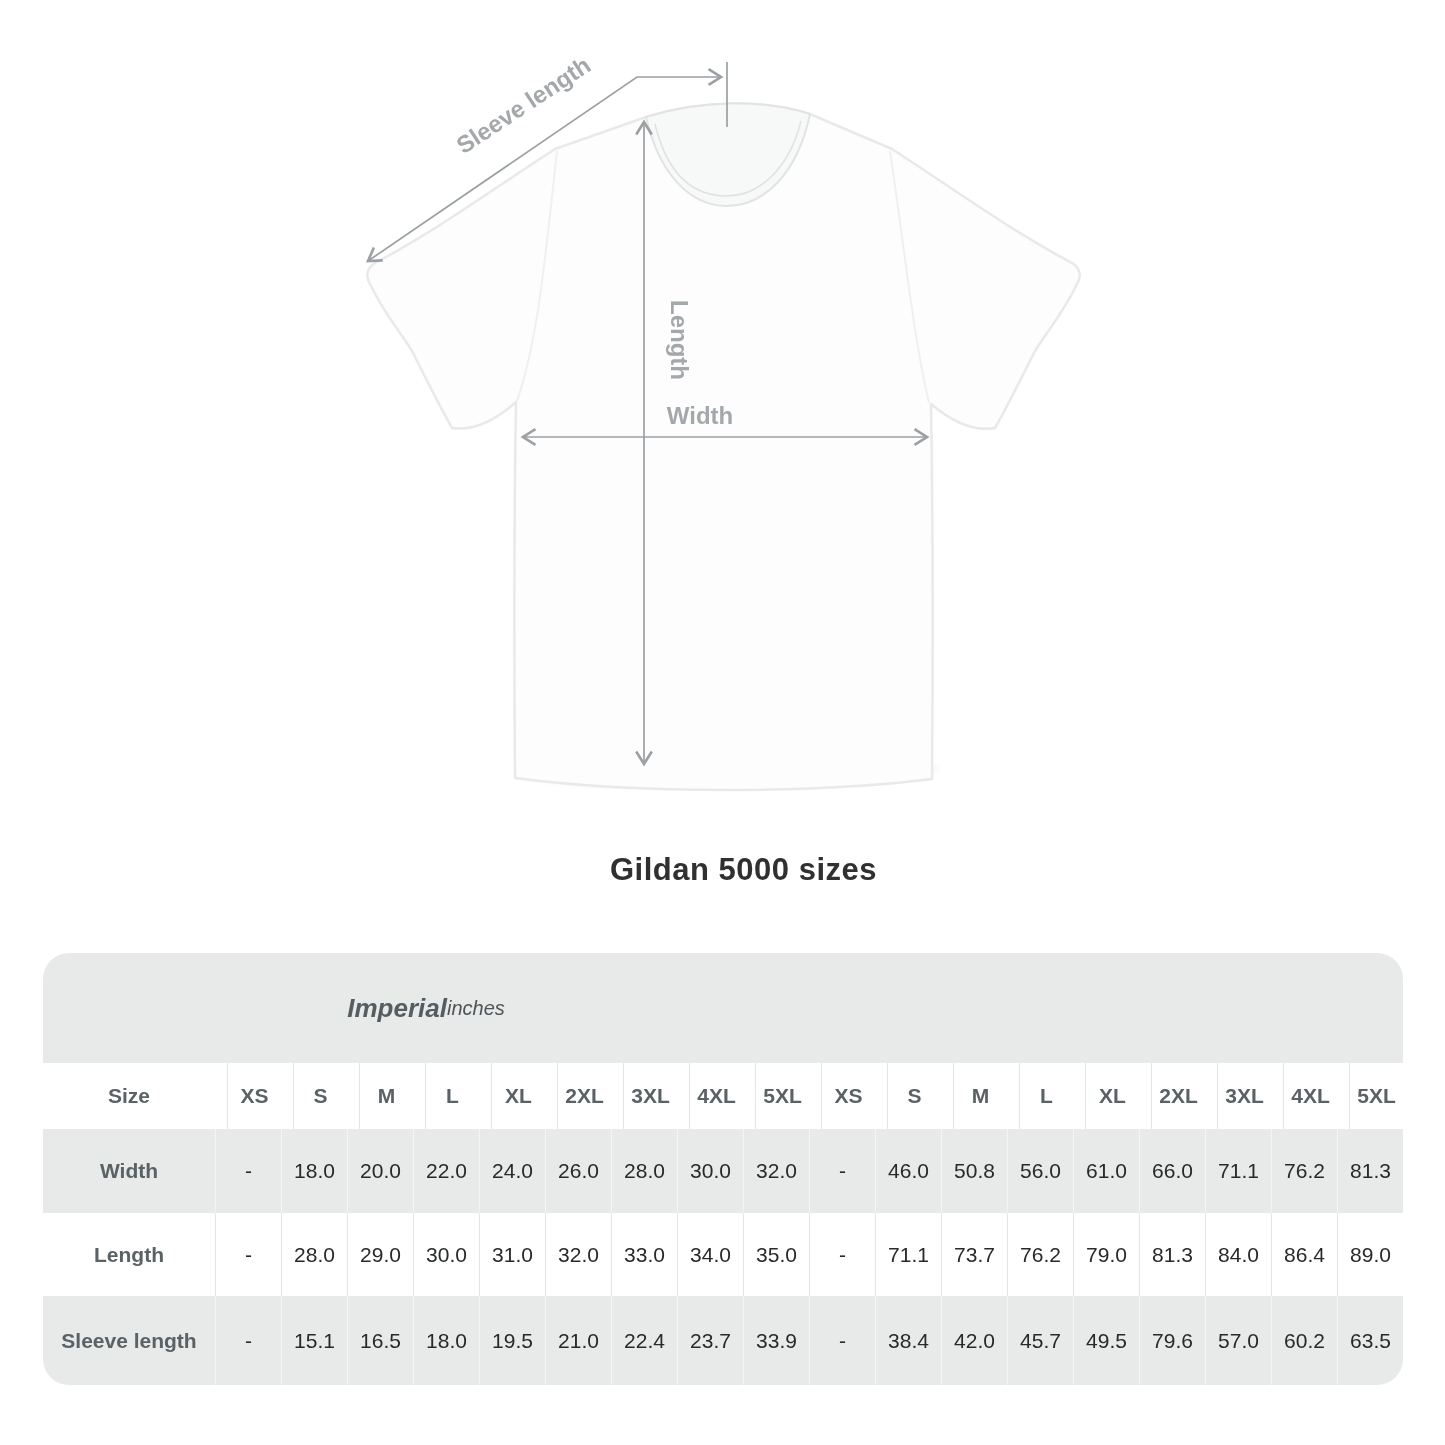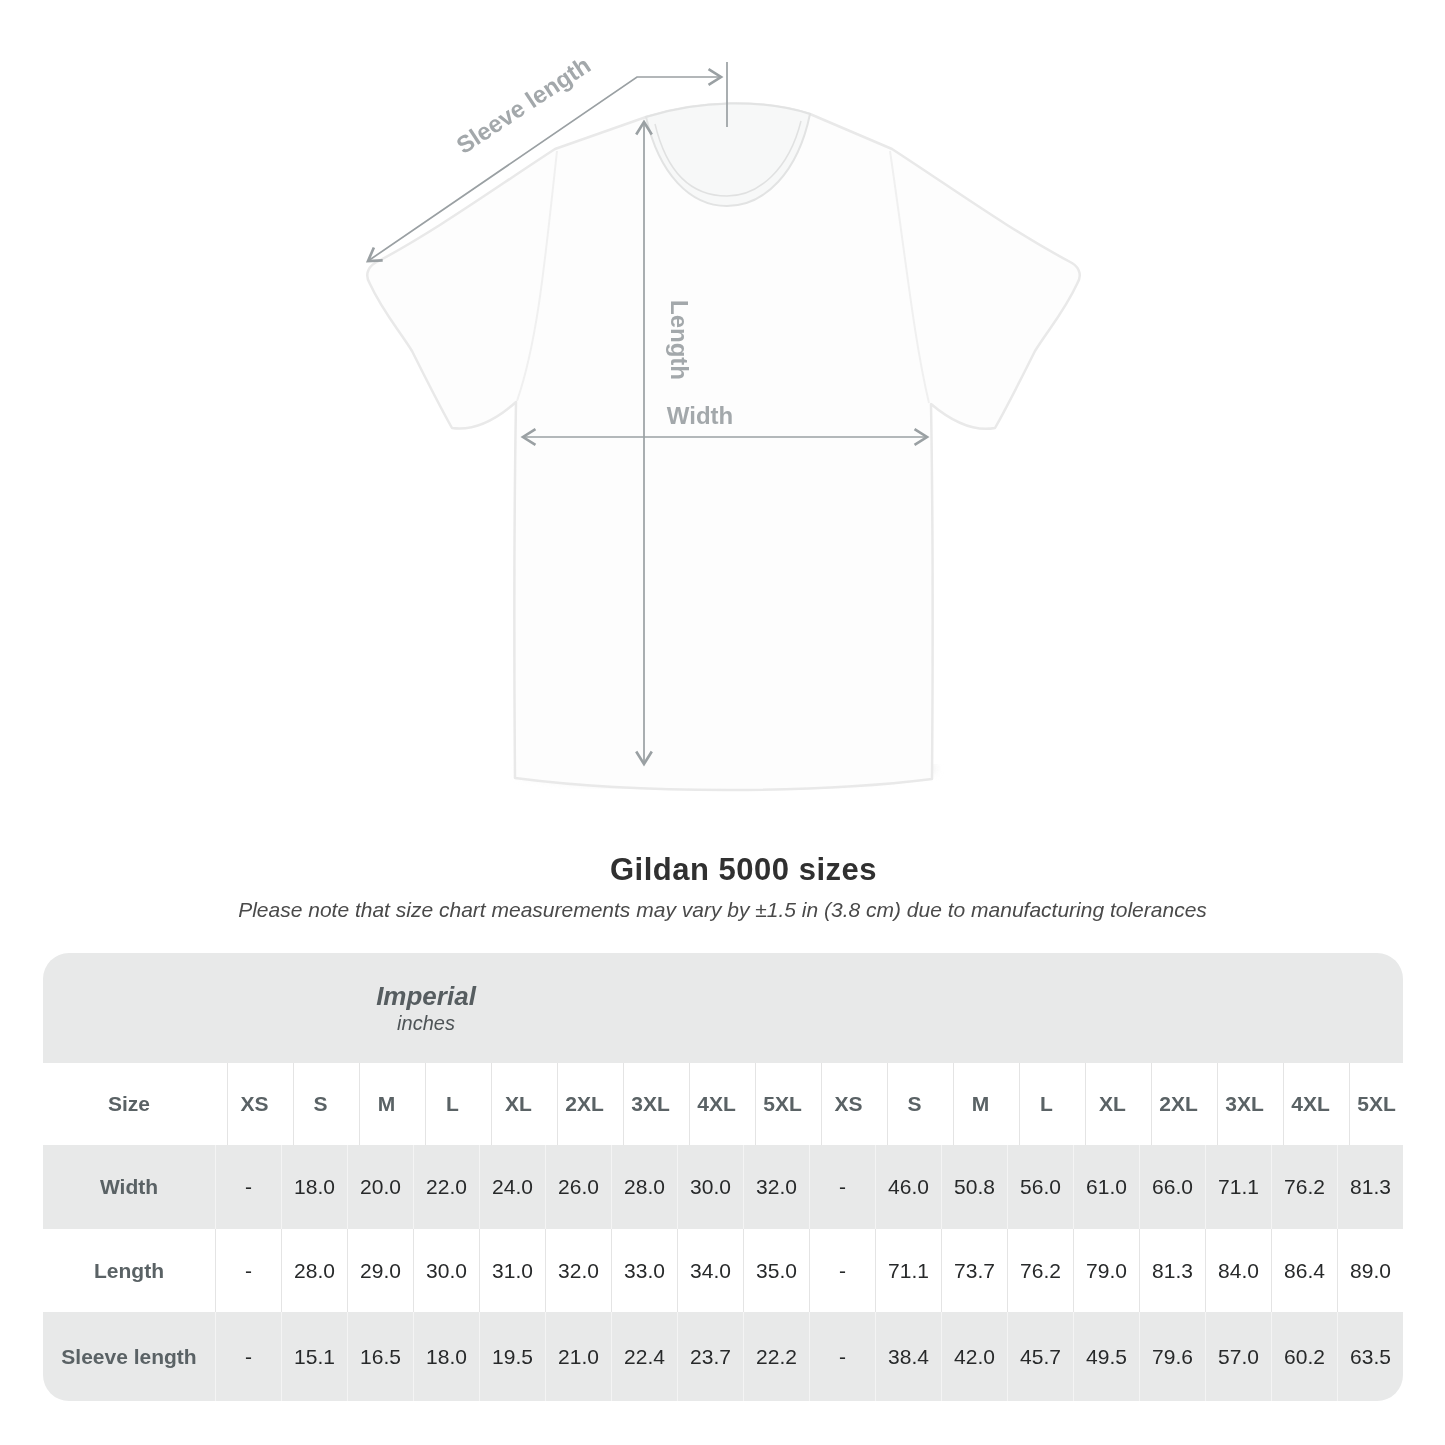--- a/index.html
+++ b/index.html
@@ -6,25 +6,25 @@
   .page{position:relative;width:1445px;height:1445px;background:#fff;overflow:hidden;
         font-family:"Liberation Sans",sans-serif;}
   .diagram-svg{position:absolute;top:0;left:0;}
   .page-title{position:absolute;top:852px;left:0;width:100%;text-align:center;
               font-size:31px;font-weight:bold;color:#303030;letter-spacing:.5px;margin-left:21px;}
   .page-subtitle{position:absolute;top:898px;left:0;width:100%;text-align:center;
                  font-size:21px;font-style:italic;color:#4a4a4a;}
   .size-table{position:absolute;top:953px;left:43px;width:1360px;border-radius:26px;
               overflow:hidden;}
   .unit-band{display:grid;grid-template-columns:766px 594px;background:#e8e9e9;height:110px;}
-  .unit-cell{display:flex;flex-direction:column;align-items:center;justify-content:center;}
+  .unit-cell{display:flex;flex-direction:row;align-items:center;justify-content:center;}
   .unit-label{font-weight:bold;font-style:italic;font-size:26px;color:#565d60;}
   .unit-sub{font-style:italic;font-size:20px;color:#4e5457;}
   .t-row{display:grid;grid-template-columns:172px repeat(18,1fr);}
-  .t-row.hdr{height:82px;background:#ffffff;gap:12px;}
+  .t-row.hdr{height:66px;background:#ffffff;gap:12px;}
   .t-row.r0{height:84px;background:#e8e9e9;}
   .t-row.r1{height:83px;background:#ffffff;}
   .t-row.r2{height:89px;background:#e8e9e9;}
   .cell{display:flex;align-items:center;justify-content:center;font-size:21px;color:#27292a;}
   .cell.head,.cell.rowlabel{font-weight:bold;color:#5a6265;}
   .t-row.hdr .cell + .cell, .t-row.r1 .cell + .cell{border-left:1.5px solid #e4e4e4;}
   .t-row.r0 .cell + .cell, .t-row.r2 .cell + .cell{border-left:1.5px solid #f4f4f4;}
 </style>
 </head>
 <body>
@@ -81,21 +81,20 @@
     </g>
 
     <g font-family="Liberation Sans, sans-serif" font-weight="bold" font-size="24" fill="#a3a8ab">
       <text transform="translate(528,112) rotate(-33.5)" text-anchor="middle">Sleeve length</text>
       <text transform="translate(671,340) rotate(90)" text-anchor="middle">Length</text>
       <text x="700" y="424" text-anchor="middle">Width</text>
     </g>
   </svg>
 
   <div class="page-title">Gildan 5000 sizes</div>
-  <div class="page-subtitle">Please note that size chart measurements may vary by ±1.5 in (3.8 cm) due to manufacturing tolerances</div>
 
   <div class="size-table">
     <div class="unit-band">
       <div class="unit-cell">
         <div class="unit-label">Imperial</div>
         <div class="unit-sub">inches</div>
       </div>
     </div>
     <div class="t-row hdr">
         <div class="cell head">Size</div>
@@ -163,21 +162,21 @@
     <div class="t-row r2">
         <div class="cell rowlabel">Sleeve length</div>
         <div class="cell value">-</div>
         <div class="cell value">15.1</div>
         <div class="cell value">16.5</div>
         <div class="cell value">18.0</div>
         <div class="cell value">19.5</div>
         <div class="cell value">21.0</div>
         <div class="cell value">22.4</div>
         <div class="cell value">23.7</div>
-        <div class="cell value">22.2</div>
+        <div class="cell value">33.9</div>
         <div class="cell value">-</div>
         <div class="cell value">38.4</div>
         <div class="cell value">42.0</div>
         <div class="cell value">45.7</div>
         <div class="cell value">49.5</div>
         <div class="cell value">79.6</div>
         <div class="cell value">57.0</div>
         <div class="cell value">60.2</div>
         <div class="cell value">63.5</div>
       </div>

